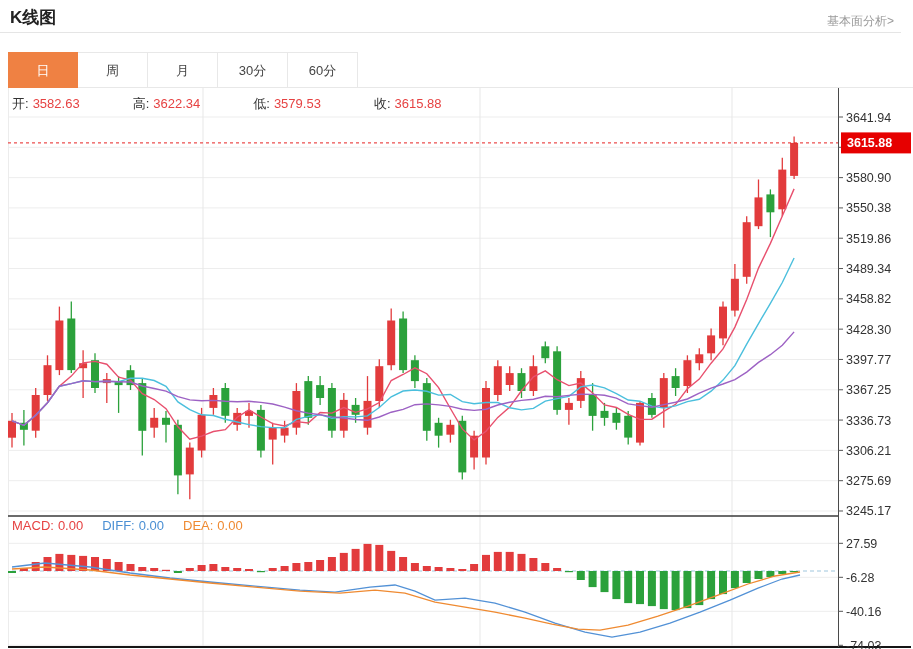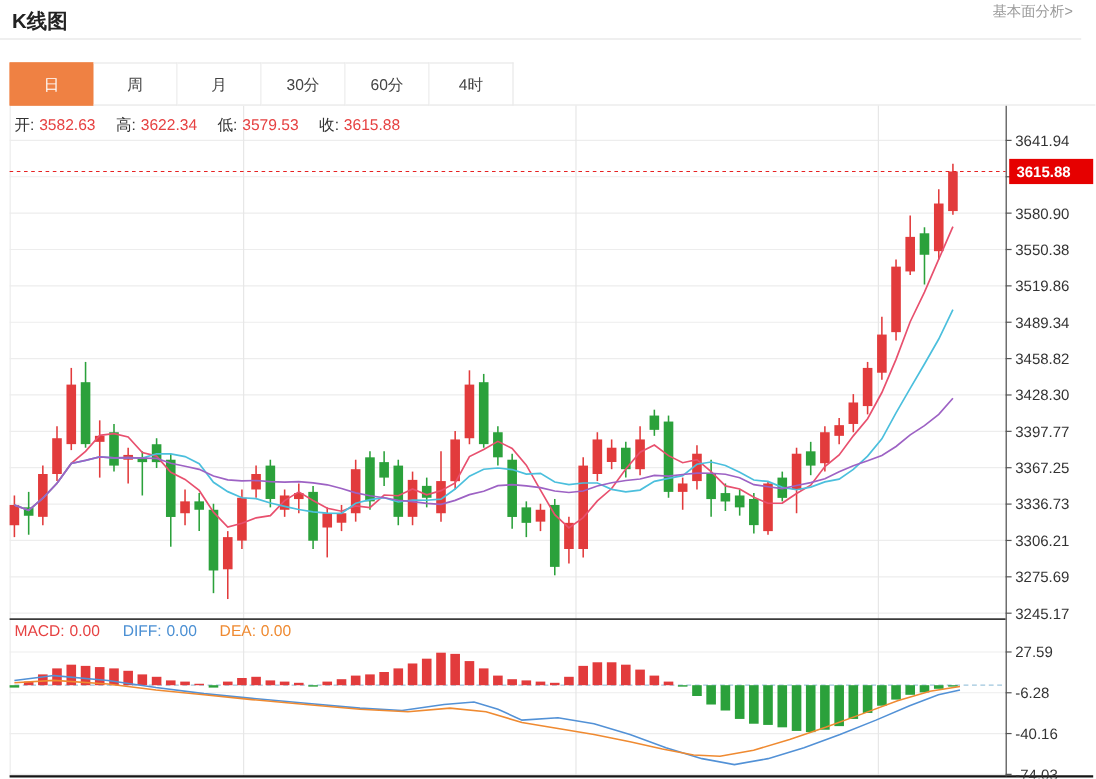--- a/index.html
+++ b/index.html
@@ -3,36 +3,36 @@
 <meta charset="utf-8">
 <style>
   * { margin:0; padding:0; box-sizing:border-box; }
   html,body { width:913px; height:649px; background:#fff; overflow:hidden;
               font-family:"Liberation Sans","DejaVu Sans",sans-serif; }
   .page { position:relative; width:913px; height:649px; background:#fff; }
 
   .header { position:absolute; top:0; left:0; width:901px; height:33px;
             border-bottom:1px solid #e5e5e5; }
   .page-title { position:absolute; left:10px; top:6px; font-size:17px; font-weight:bold; color:#222; }
-  .fund-link { position:absolute; right:7px; top:1px; font-size:12px; color:#999; text-decoration:none; cursor:pointer; }
+  .fund-link { position:absolute; right:7px; top:13px; font-size:12px; color:#999; text-decoration:none; cursor:pointer; }
 
   .tabbar { position:absolute; top:52px; left:8px; width:905px; height:36px;
             border-bottom:1px solid #e8e8e8; display:flex; }
   .tab { width:70px; height:36px; line-height:35px; text-align:center; font-size:13px; color:#444;
          border:1px solid #e8e8e8; border-left:none; background:#fff; cursor:pointer; }
   .tab:first-child { border-left:1px solid #e8e8e8; }
   .tab.active { background:#ef8143; border-color:#ef8143; color:#fff; }
 
   svg#chart { position:absolute; left:0; top:0; width:913px; height:649px; }
   svg text { font-family:"Liberation Sans","DejaVu Sans",sans-serif; }
 
   .row { position:absolute; left:12px; display:flex; font-size:13px; white-space:nowrap; }
   .pair { margin-right:17px; }
   .lbl { margin-right:4px; }
-  .ohlc { top:95px; }
+  .ohlc { top:95px;gap:36px; }
   .ohlc .lbl { color:#333; }
   .red-v  { color:#e64242; }
   .ma-row { top:114px; }
   .ma5  { color:#e8506e; margin-right:19px; }
   .ma10 { color:#3cb8d6; margin-right:19px; }
   .ma20 { color:#9d62c4; }
   .macd-row { top:518px; }
   .m-red { color:#e64242; margin-right:19px; }
   .m-blue { color:#4a8fd3; margin-right:19px;text-align:center; }
   .m-orange { color:#ef8a31; }
@@ -337,21 +337,20 @@
     <div class="page-title">K线图</div>
     <a class="fund-link">基本面分析&gt;</a>
   </div>
 
   <div class="tabbar">
     <div class="tab active">日</div>
     <div class="tab">周</div>
     <div class="tab">月</div>
     <div class="tab">30分</div>
     <div class="tab">60分</div>
-    <div class="tab">4时</div>
   </div>
 
   <div class="row ohlc">
     <span class="pair"><span class="lbl">开:</span><span class="red-v">3582.63</span></span>
     <span class="pair"><span class="lbl">高:</span><span class="red-v">3622.34</span></span>
     <span class="pair"><span class="lbl">低:</span><span class="red-v">3579.53</span></span>
     <span class="pair"><span class="lbl">收:</span><span class="red-v">3615.88</span></span>
   </div>
 
 

